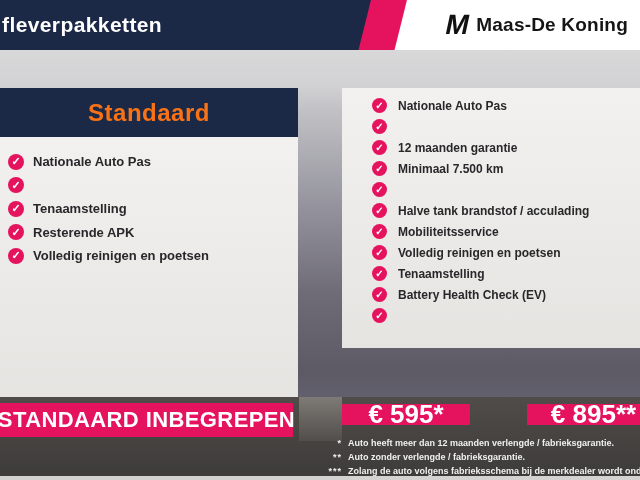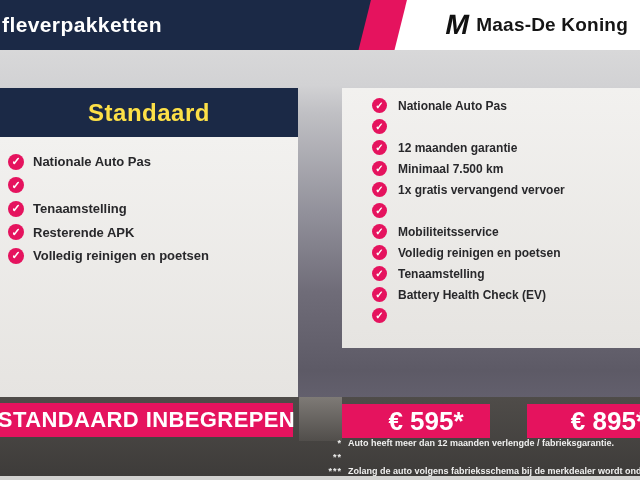--- a/index.html
+++ b/index.html
@@ -41,21 +41,21 @@
     font-size:28px; font-weight:bold; color:#111; transform:skewX(-12deg);
     line-height:1; letter-spacing:-2px;
   }
   .brand-name { font-size:19px; font-weight:bold; color:#151515; letter-spacing:.2px; white-space:nowrap; }
 
   
   .card { position:absolute; top:88px; width:298px; }
   .card.left  { left:0; }
   .card.right { left:342px; }
   .card-header {
-    height:49px; background:#1b2946; color:#fde047; display:flex; align-items:center;
+    height:49px; background:#1b2946; color:#f97316; display:flex; align-items:center;
     justify-content:center; font-size:24px; font-weight:bold; letter-spacing:.5px;
   }
   .card-body { height:260px; background:linear-gradient(180deg,#f2f1ef,#e6e4e1); box-sizing:border-box; }
   .card.left  .card-body { padding:13px 6px 0 8px; }
   .card.right .card-body { padding:7px 4px 0 30px; }
   .row { display:flex; align-items:center; }
   .card.left  .row { height:23.5px; }
   .card.right .row { height:21px; }
   .check {
     border-radius:50%; background:#e5135e; color:#fff; font-weight:bold;
@@ -67,23 +67,23 @@
   .card.left  .feat { font-size:13px; }
   .card.right .feat { font-size:12px; }
 
   
   .included-banner {
     position:absolute; left:0; top:403px; width:293px; height:34px; background:#e5135e;
     color:#fff; display:flex; align-items:center; justify-content:center;
     font-size:22px; font-weight:bold; letter-spacing:.4px; white-space:nowrap;
   }
   .price {
-    position:absolute; top:404px; height:34px; background:#e5135e; color:#fff;
+    position:absolute; top:404px; height:21px; background:#e5135e; color:#fff;
     display:flex; align-items:center; justify-content:center;
-    font-size:26px; font-weight:bold; white-space:nowrap;padding-left:20px;
+    font-size:26px; font-weight:bold; white-space:nowrap;
   }
   .price.p1 { left:342px; width:128px; }
   .price.p2 { left:527px; width:133px; }
 
   
   .footnotes { position:absolute; left:318px; top:436px; width:400px; color:#f0f0ef; font-size:9px; font-weight:bold; }
   .fn-row { display:flex; align-items:center; height:14px; }
   .fn-marker { width:24px; text-align:right; margin-right:6px; letter-spacing:1px; }
   .fn-text { white-space:nowrap; }
 </style>
@@ -155,25 +155,25 @@
         </div>
 
         <div class="row">
           <span class="check">✓</span>
           <span class="feat">Minimaal 7.500 km</span>
         </div>
 
 
         <div class="row">
           <span class="check">✓</span>
-          <span class="feat">1x gratis vervangend vervoer</span>
-        </div>
-
-        <div class="row">
-          <span class="check">✓</span>
+        </div>
+
+        <div class="row">
+          <span class="check">✓</span>
+          <span class="feat">Halve tank brandstof / acculading</span>
         </div>
 
         <div class="row">
           <span class="check">✓</span>
           <span class="feat">Mobiliteitsservice</span>
         </div>
 
         <div class="row">
           <span class="check">✓</span>
           <span class="feat">Volledig reinigen en poetsen</span>
@@ -201,20 +201,21 @@
 
   <div class="footnotes">
 
       <div class="fn-row">
         <span class="fn-marker">*</span>
         <span class="fn-text">Auto heeft meer dan 12 maanden verlengde / fabrieksgarantie.</span>
       </div>
 
       <div class="fn-row">
         <span class="fn-marker">**</span>
+        <span class="fn-text">Auto zonder verlengde / fabrieksgarantie.</span>
       </div>
 
       <div class="fn-row">
         <span class="fn-marker">***</span>
         <span class="fn-text">Zolang de auto volgens fabrieksschema bij de merkdealer wordt onderhoud</span>
       </div>
     </div>
 
 </div>
 

